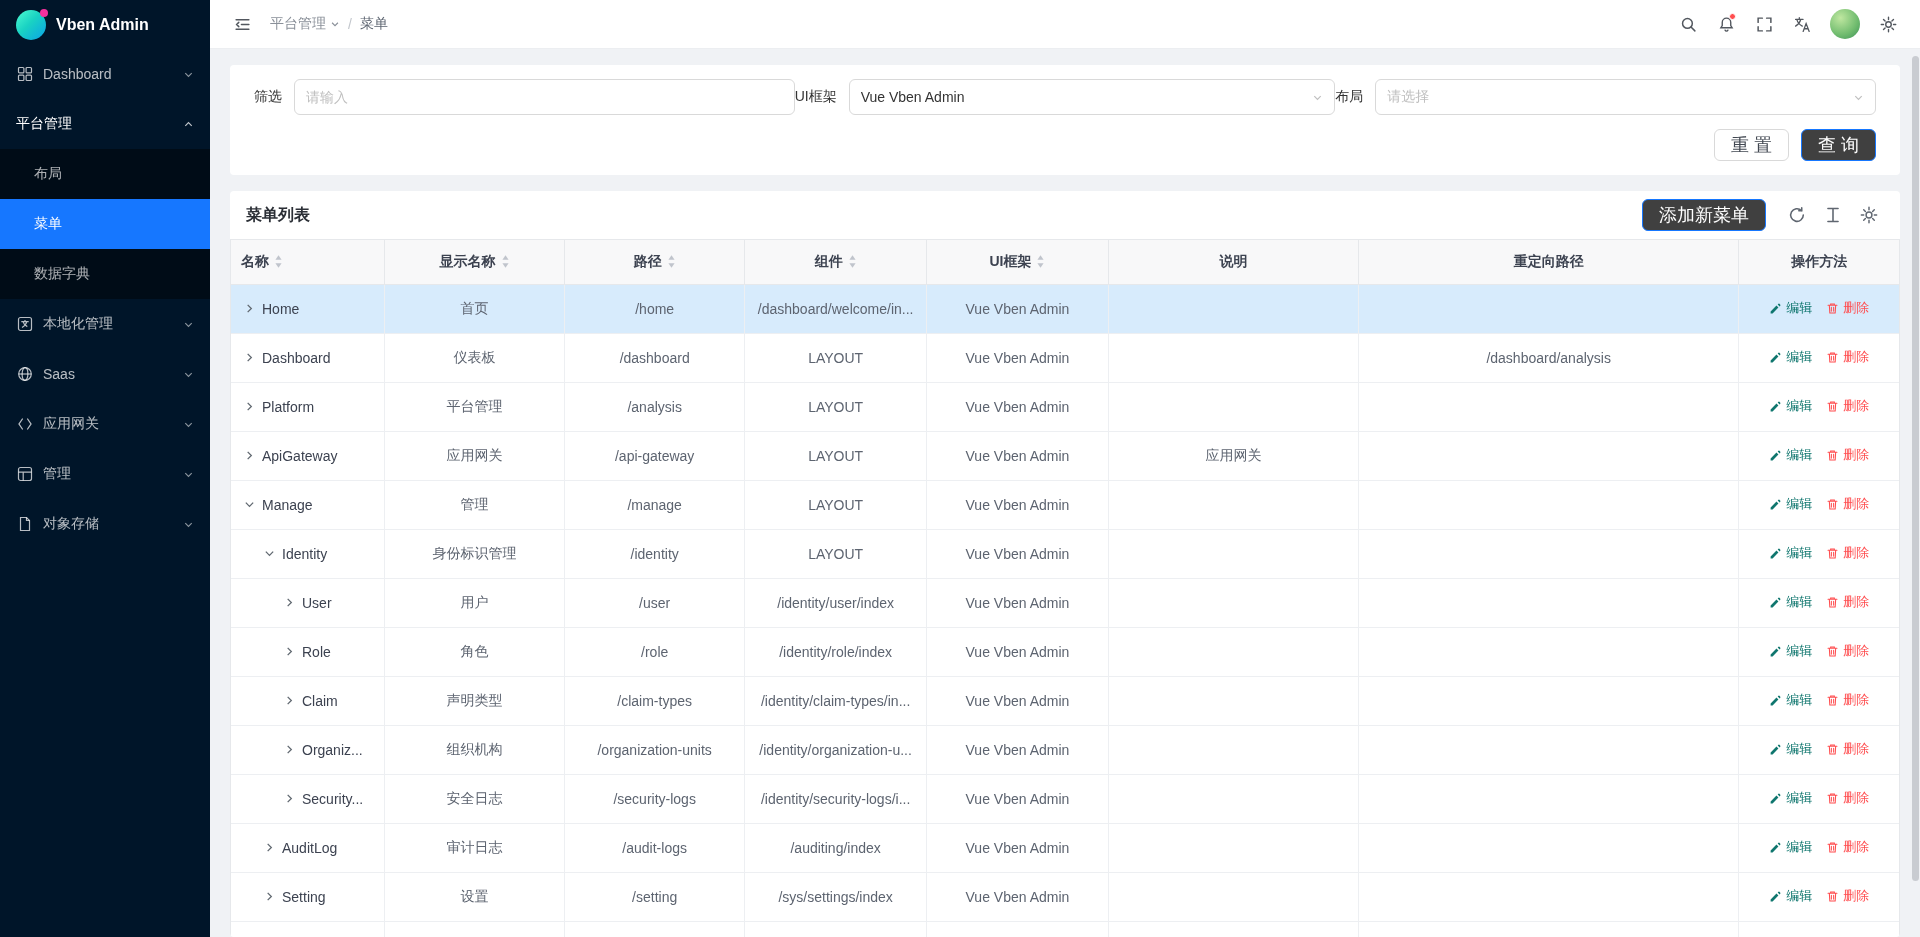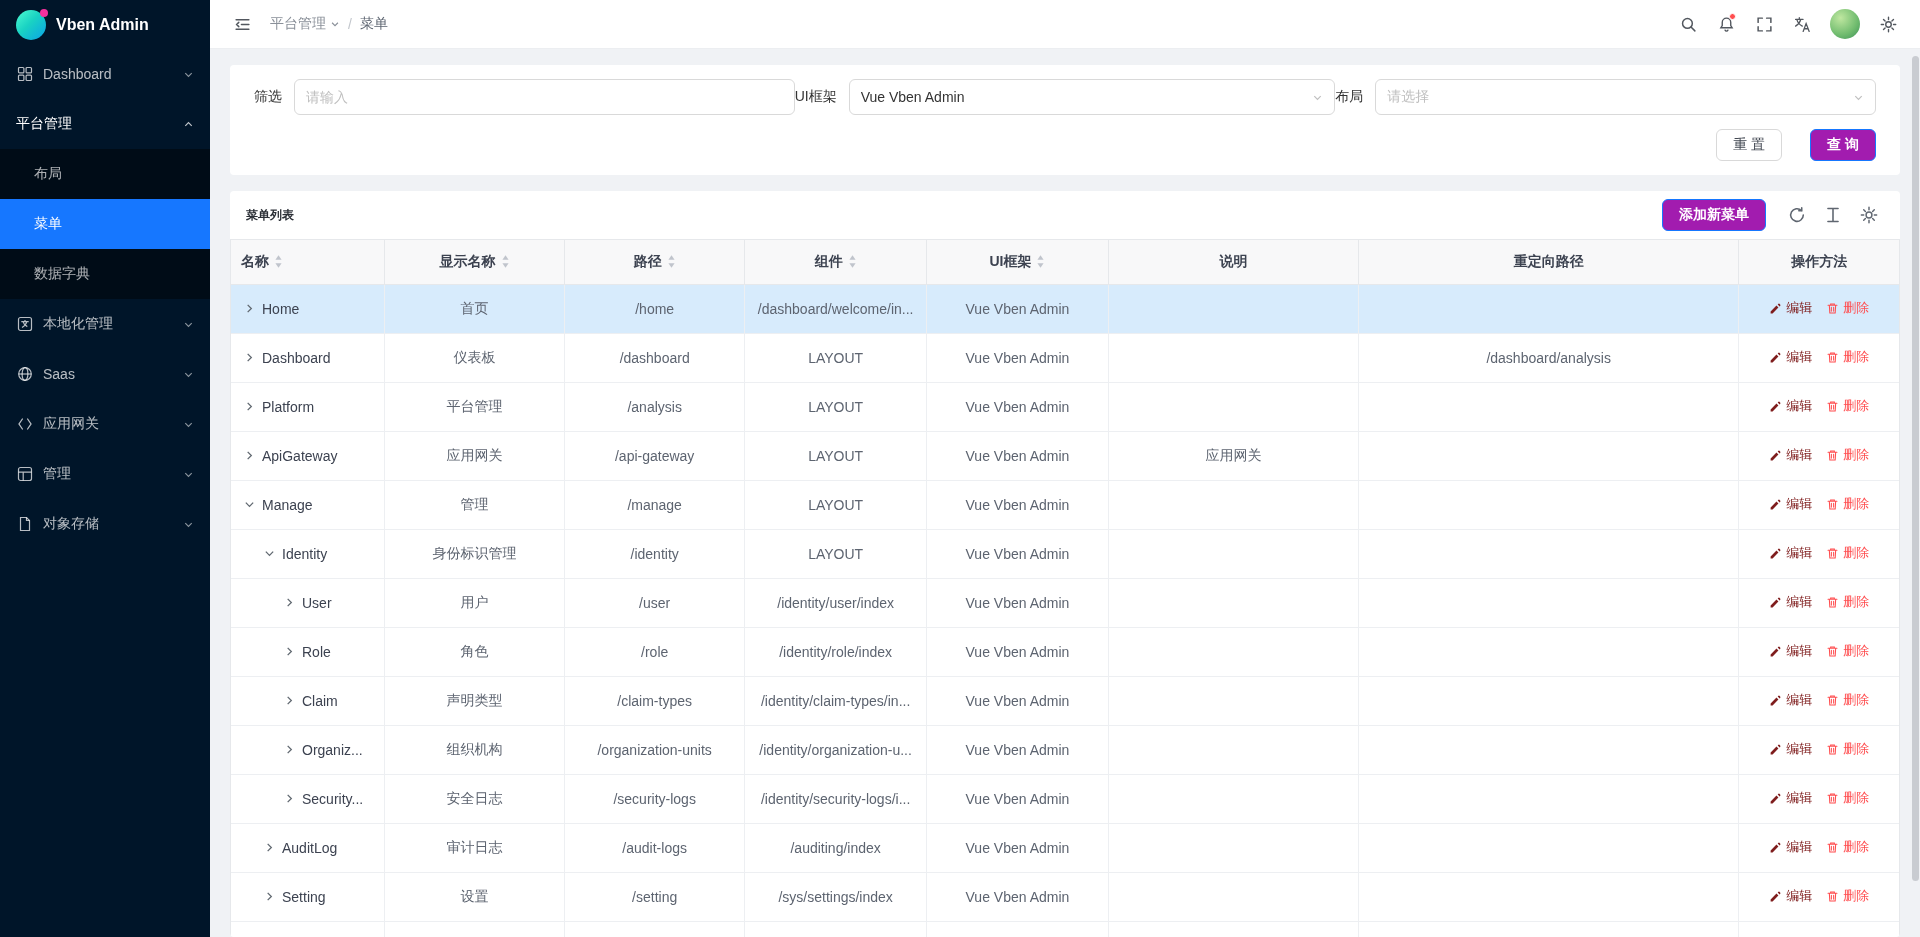--- a/index.html
+++ b/index.html
@@ -48,26 +48,26 @@
   .filter-field { flex:1; display:flex; align-items:center; gap:12px; min-width:0; }
   .filter-field label { white-space:nowrap; color:#333; }
   .tb-input, .select { flex:1; height:36px; border:1px solid #d9d9d9; border-radius:6px; background:#fff; font-size:14px; padding:0 11px; min-width:0; }
   .tb-input { outline:none; color:#333; font-family:inherit; }
   .tb-input::placeholder { color:#bfbfbf; }
   .select { display:flex; align-items:center; justify-content:space-between; gap:8px; cursor:pointer; color:#333; }
   .select .sel-val { overflow:hidden; white-space:nowrap; }
   .select.placeholder .sel-val { color:#bfbfbf; }
   .select svg { width:11px; height:11px; color:#bfbfbf; flex-shrink:0; }
   .filter-actions { display:flex; justify-content:flex-end; gap:12px; margin-top:14px; }
-  .btn { height:32px; padding:0 16px; border-radius:6px; border:1px solid #d9d9d9; background:#fff; color:#414751; font-size:14px; cursor:pointer; font-family:inherit; white-space:nowrap;margin-left:16px; }
-  .btn.primary { background:#a21caf; border-color:#1677ff; color:#fff;font-weight:bold; }
+  .btn { height:32px; padding:0 16px; border-radius:6px; border:1px solid #d9d9d9; background:#fff; color:#414751; font-size:18px; cursor:pointer; font-family:inherit; white-space:nowrap; }
+  .btn.primary { background:#404040; border-color:#1677ff; color:#fff; }
 
   .table-card { margin-top:16px; flex:1; min-height:0; display:flex; flex-direction:column; overflow:hidden; }
   .table-toolbar { height:48px; flex-shrink:0; display:flex; align-items:center; padding:0 16px; }
-  .table-title { font-size:12px; font-weight:700; color:#2b2f36; }
+  .table-title { font-size:16px; font-weight:700; color:#2b2f36; }
   .toolbar-right { margin-left:auto; display:flex; align-items:center; gap:6px; }
   .toolbar-right .icon-btn { width:30px; height:30px; color:#5f6670; }
   .toolbar-right .icon-btn svg { width:18px; height:18px; }
   .toolbar-right .btn { margin-right:10px; }
 
   .table-wrap { flex:1; min-height:0; overflow:hidden; border:1px solid #e6e8eb; border-bottom:none; }
   table { width:100%; border-collapse:collapse; table-layout:fixed; }
   th { height:44px; background:#f8f8f9; font-size:14px; font-weight:700; color:#3c4250; border-right:1px solid #e6e8eb; border-bottom:1px solid #e6e8eb; text-align:center; padding:0 10px; }
   th.al .th-inner { justify-content:flex-start; }
   th:last-child, td:last-child { border-right:none; }
@@ -76,21 +76,21 @@
   .sorter svg { width:9px; height:15px; }
   td { height:49px; font-size:14px; color:#5d6470; text-align:center; border-right:1px solid #edeff2; border-bottom:1px solid #edeff2; padding:0 10px; white-space:nowrap; overflow:hidden; text-overflow:ellipsis; }
   tr.highlight td { background:#d7ebfc; }
   .cell-name { text-align:left; padding-left:13px; color:#3c4250; }
   .name-wrap { display:flex; align-items:center; gap:7px;text-align:center; }
   .expander { display:inline-flex; color:#606870; cursor:pointer; flex-shrink:0; }
   .expander svg { width:11px; height:11px; }
   .cell-actions { white-space:nowrap; }
   .op { display:inline-flex; align-items:center; gap:4px; font-size:13px; cursor:pointer; margin:0 7px; text-decoration:none; }
   .op svg { width:13px; height:13px; }
-  .op.edit { color:#7f1d1d; }
+  .op.edit { color:#0f766e; }
   .op.del { color:#ff4d4f; }
 
   
   .scrollbar { position:absolute; top:50px; bottom:0; right:0; width:9px; }
   .scroll-thumb { position:absolute; top:6px; right:1px; width:7px; height:93%; border-radius:4px; background:#c9ccd1; cursor:pointer; }
 </style>
 </head>
 <body>
 
 <div class="app">

